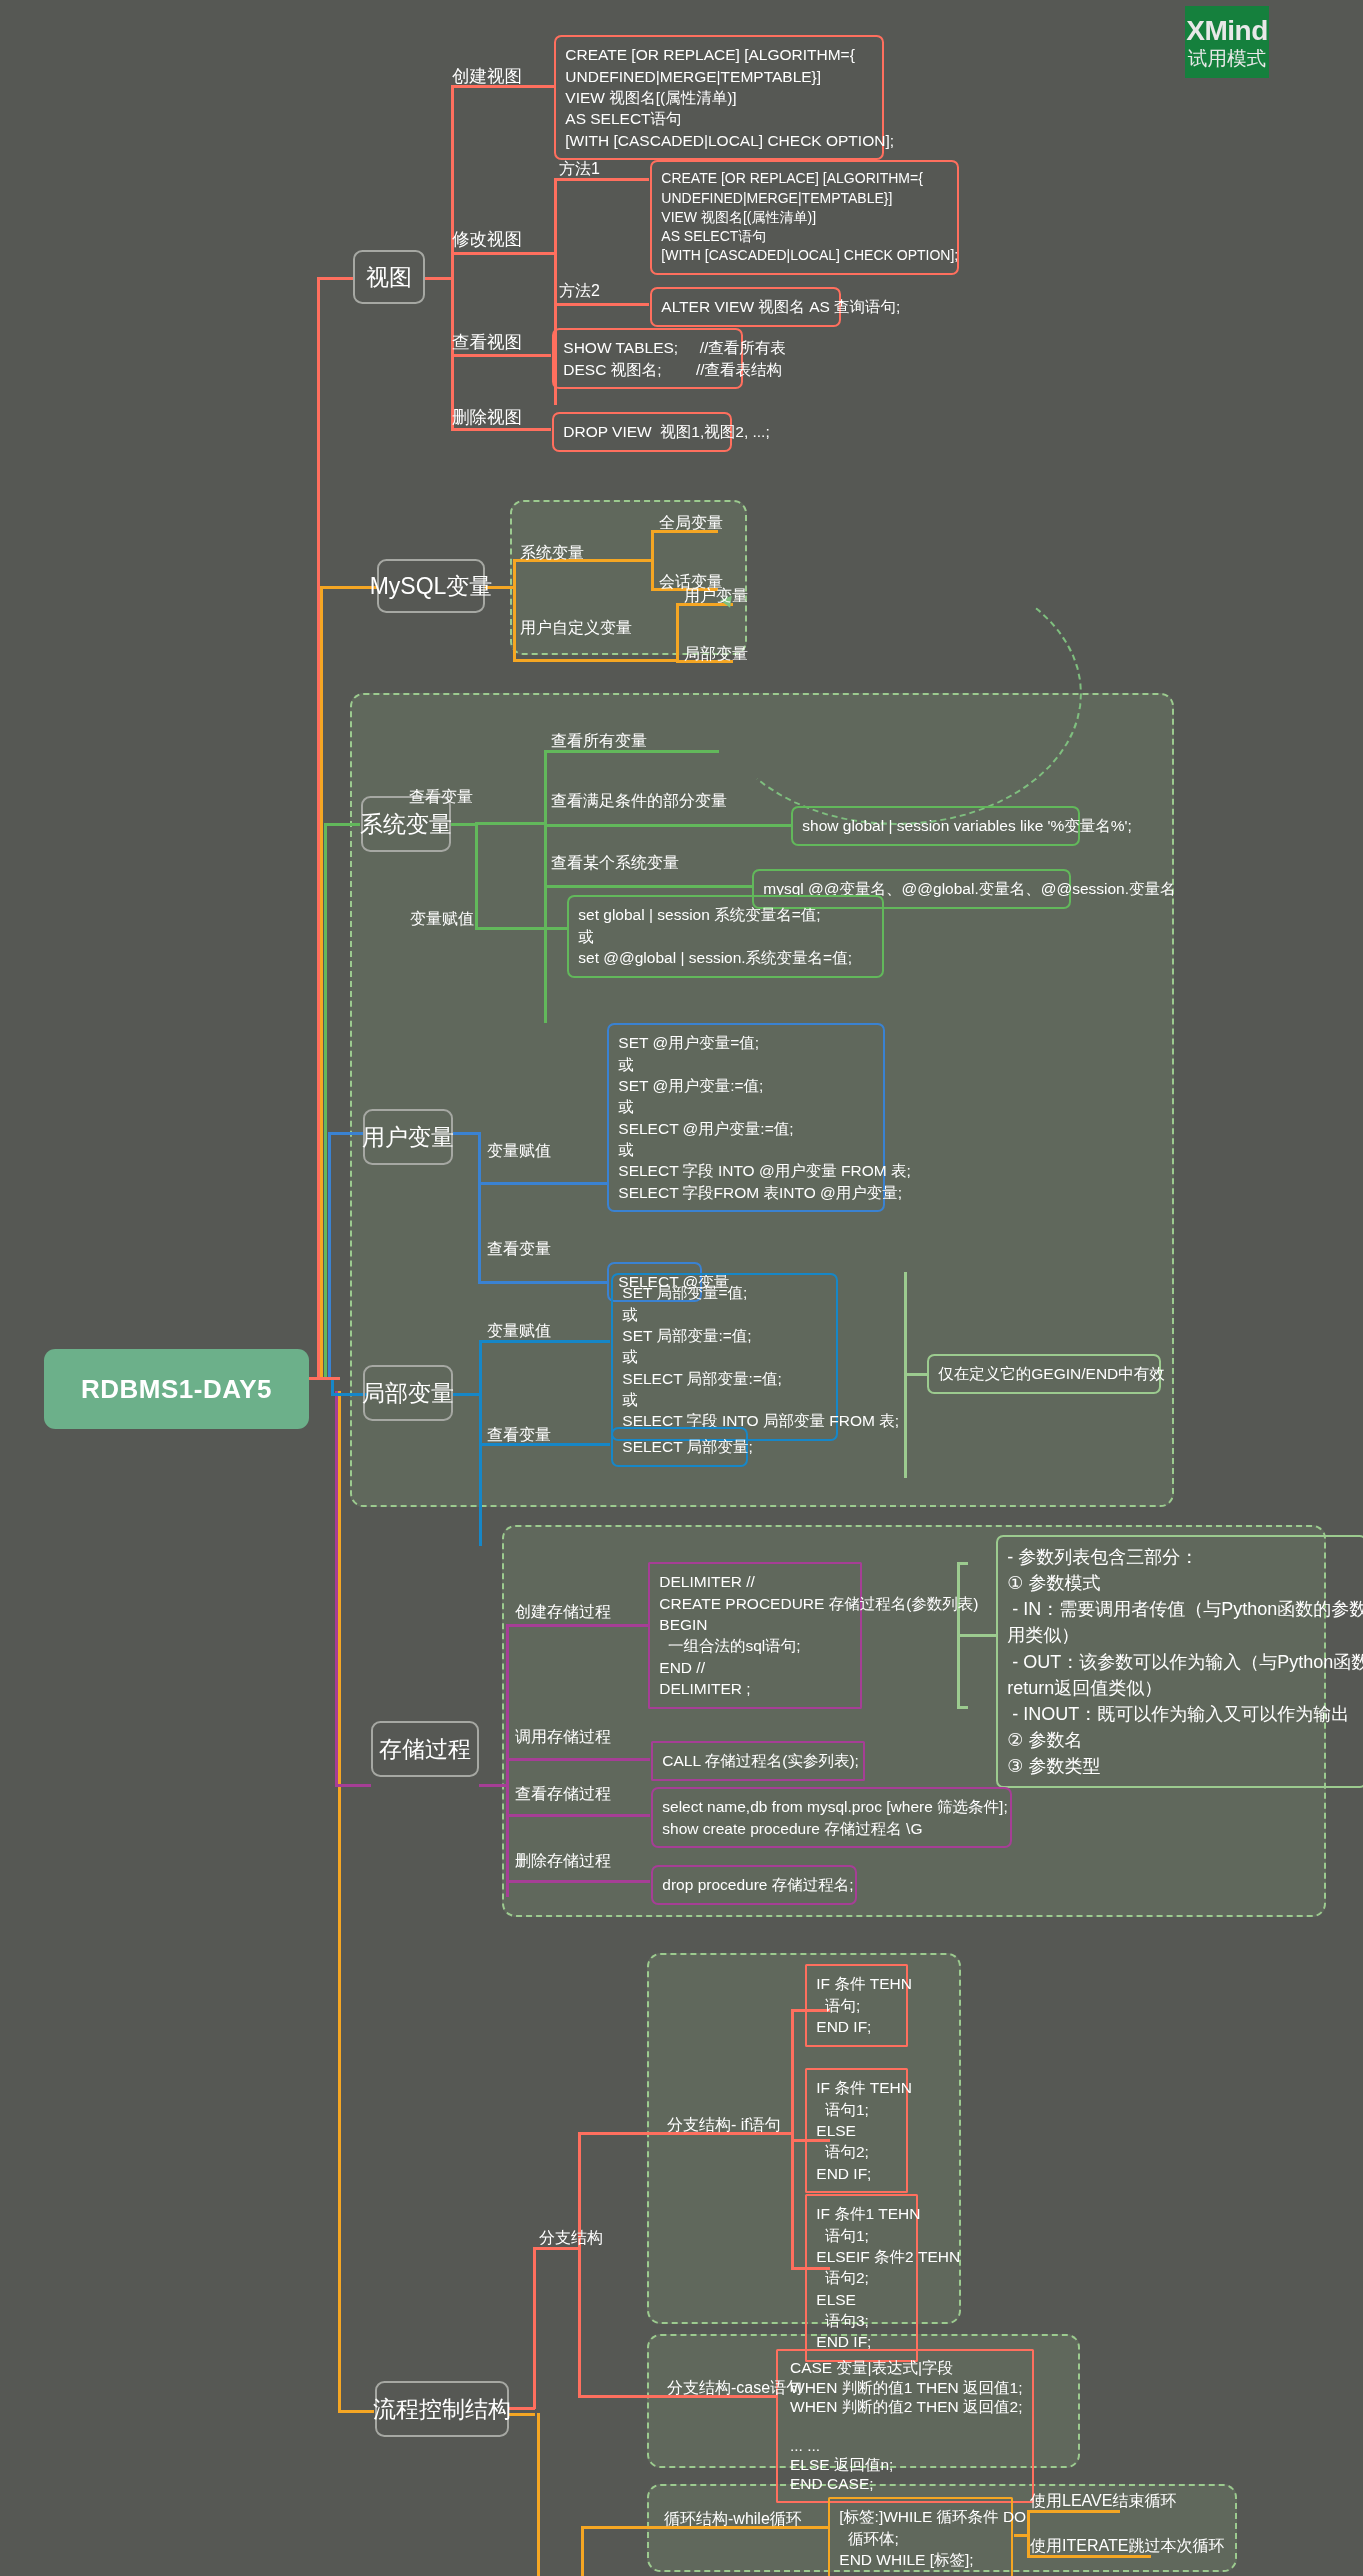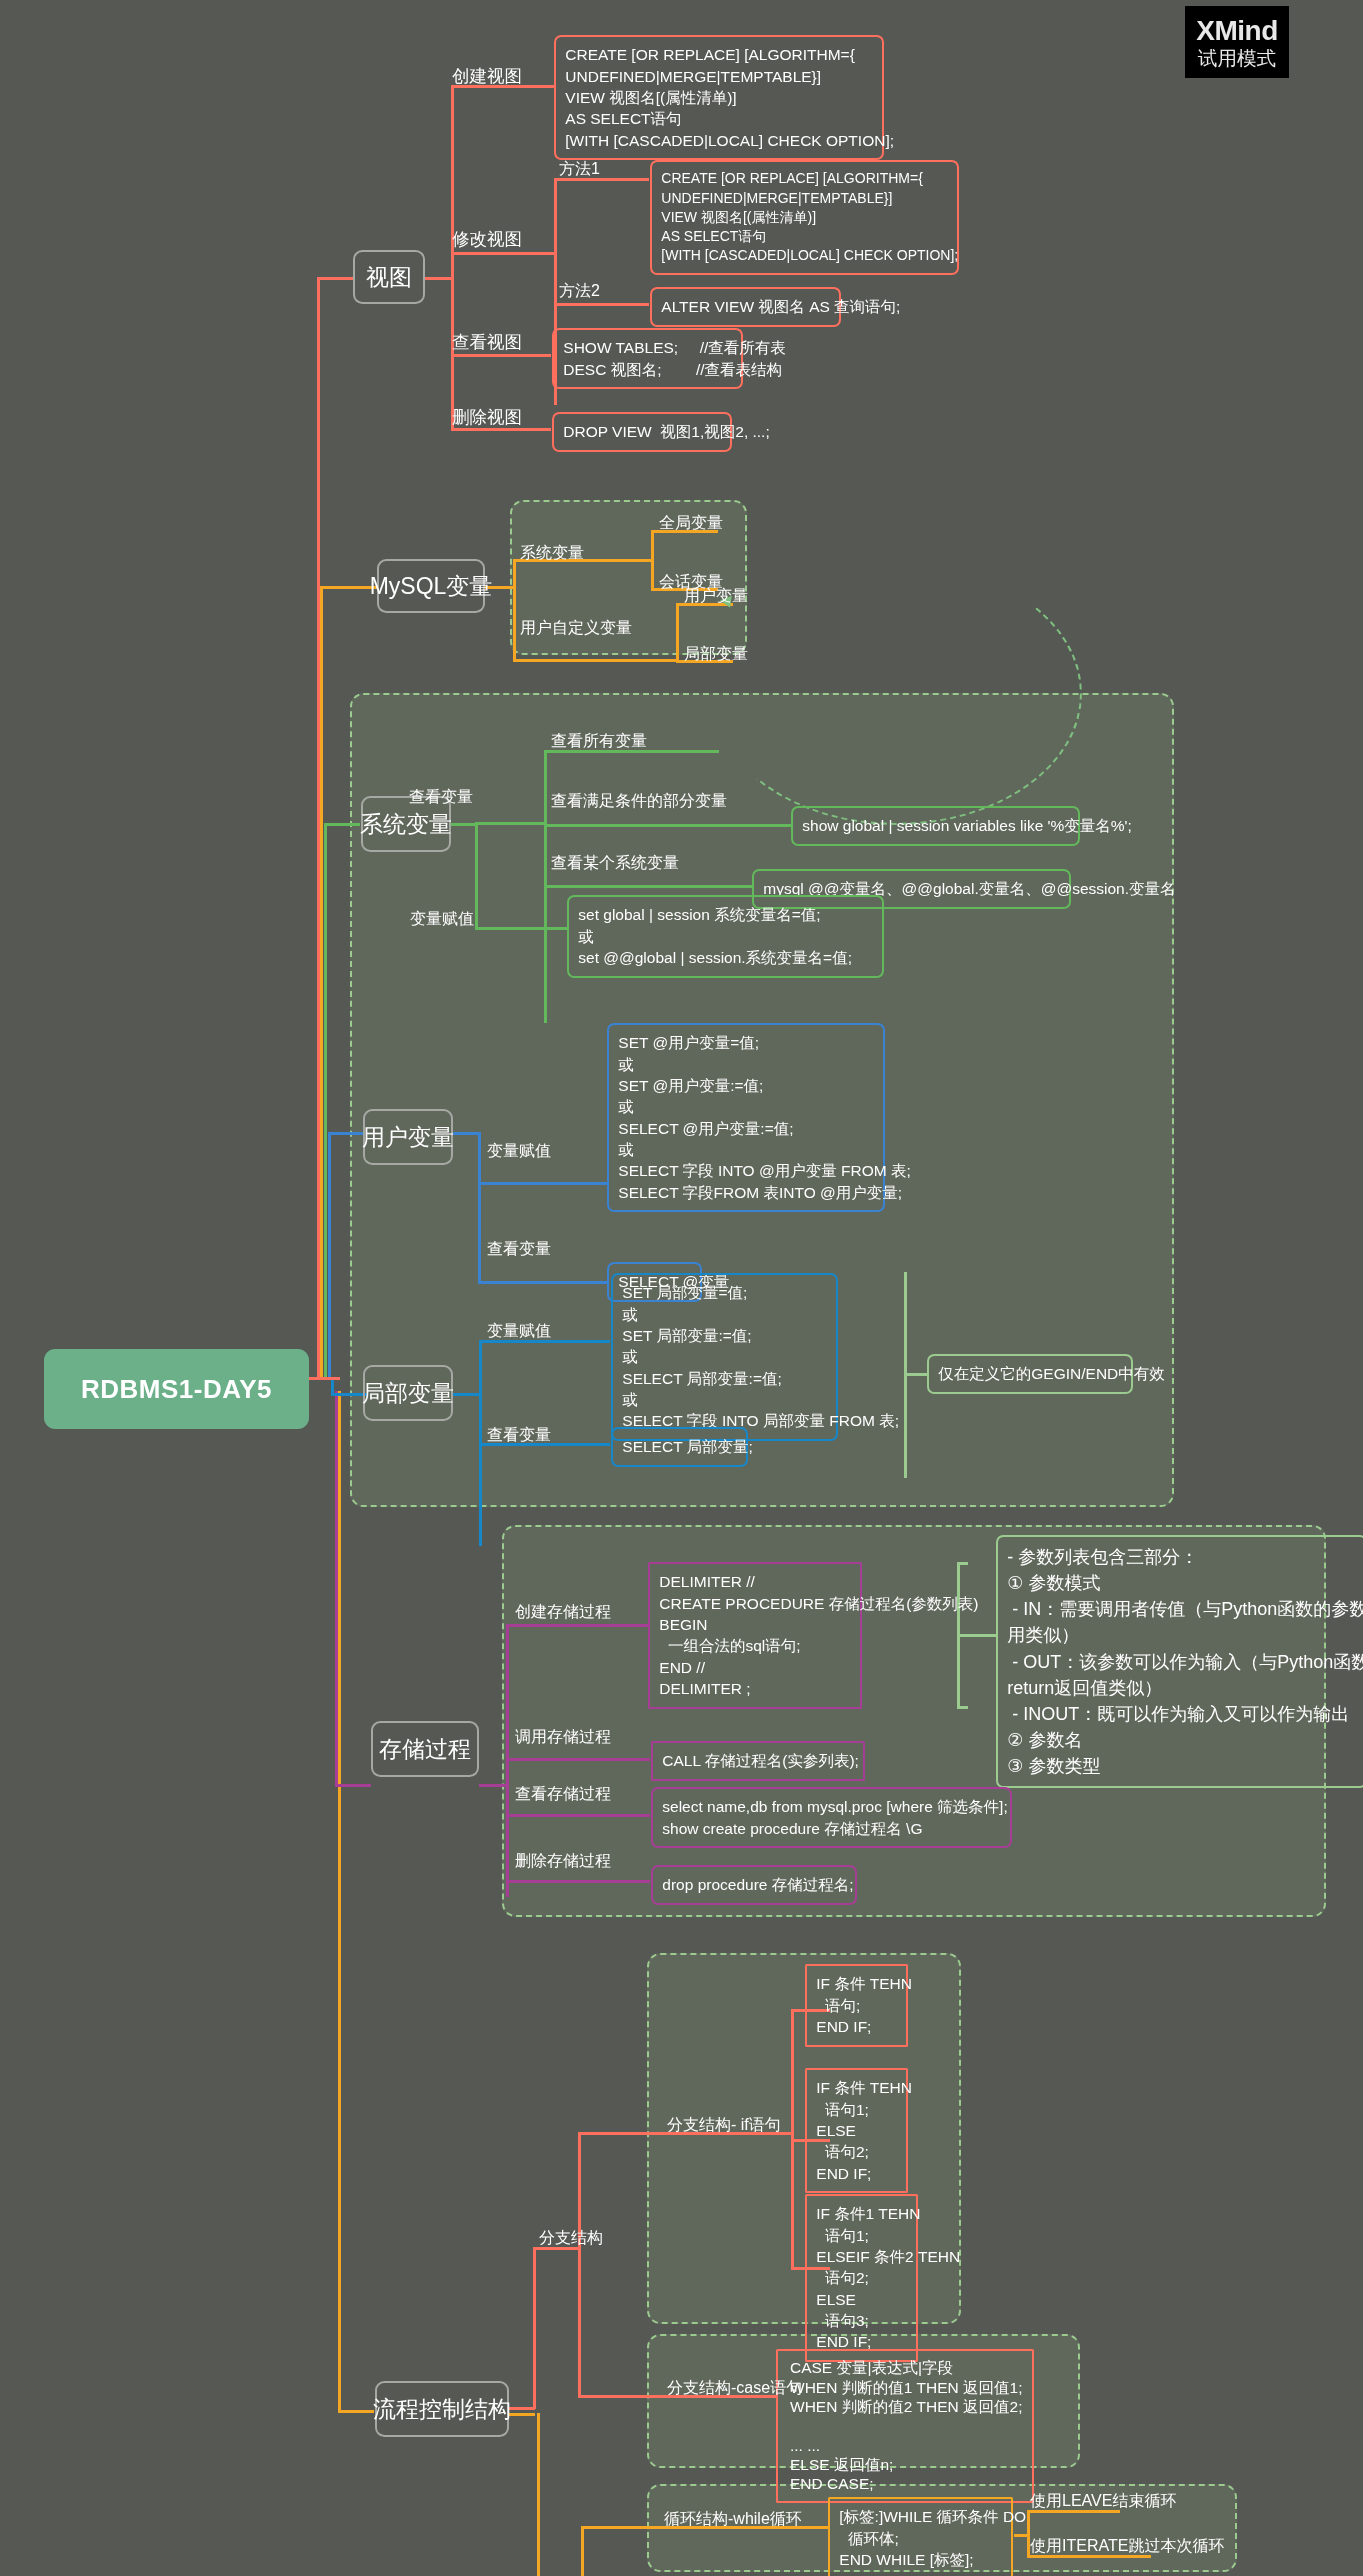--- a/index.html
+++ b/index.html
@@ -13,22 +13,22 @@
     position: relative;
     width: 1364px;
     height: 2862px;
     background: #565854;
     overflow: hidden;
   }
 
   .xmind-badge {
     position: absolute;
     left: 1185px; top: 6.2px;
-    width: 104px; height: 72px;
-    background: #000000;
+    width: 84px; height: 72px;
+    background: #15803d;
     display: flex; flex-direction: column;
     align-items: center; justify-content: center;
     color: #e8e8e8;
     line-height: 1.05;
   }
   .xmind-badge .xm-main { font-size: 28px; font-weight: bold; letter-spacing: -0.5px; }
   .xmind-badge .xm-sub  { font-size: 19.6px; margin-top: 2.1px; }
 
   
   .root-node {
@@ -298,21 +298,21 @@
 SELECT 局部变量:=值;
 或
 SELECT 字段 INTO 局部变量 FROM 表;</div>
 
   <div class="label small" style="left:487px; top:1425px;">查看变量</div>
   <div class="ln h c-blue2" style="left:479px; top:1443px; width:131px;"></div>
   <div class="codebox blue2" style="left:611px; top:1427px; width:137px;">SELECT 局部变量;</div>
 
   <div class="ln v c-lgreen" style="left:904px; top:1272px; height:206px;"></div>
   <div class="ln h c-lgreen" style="left:904px; top:1373px; width:23px;"></div>
-  <div class="codebox lgreen" style="left:927px; top:1354px; width:206px;">仅在定义它的GEGIN/END中有效</div>
+  <div class="codebox lgreen" style="left:927px; top:1354px; width:234px;">仅在定义它的GEGIN/END中有效</div>
 
   <div class="topic" style="left:371px; top:1721px; width:108px; height:56px;">
     <span>存储过程</span>
   </div>
 
   <div class="ln h c-purple" style="left:479px; top:1784px; width:28px;"></div>
   <div class="ln v c-purple" style="left:506px; top:1624px; height:273px;"></div>
 
   <div class="label small" style="left:515px; top:1602px;">创建存储过程</div>
   <div class="ln h c-purple" style="left:506px; top:1624px; width:142px;"></div>

